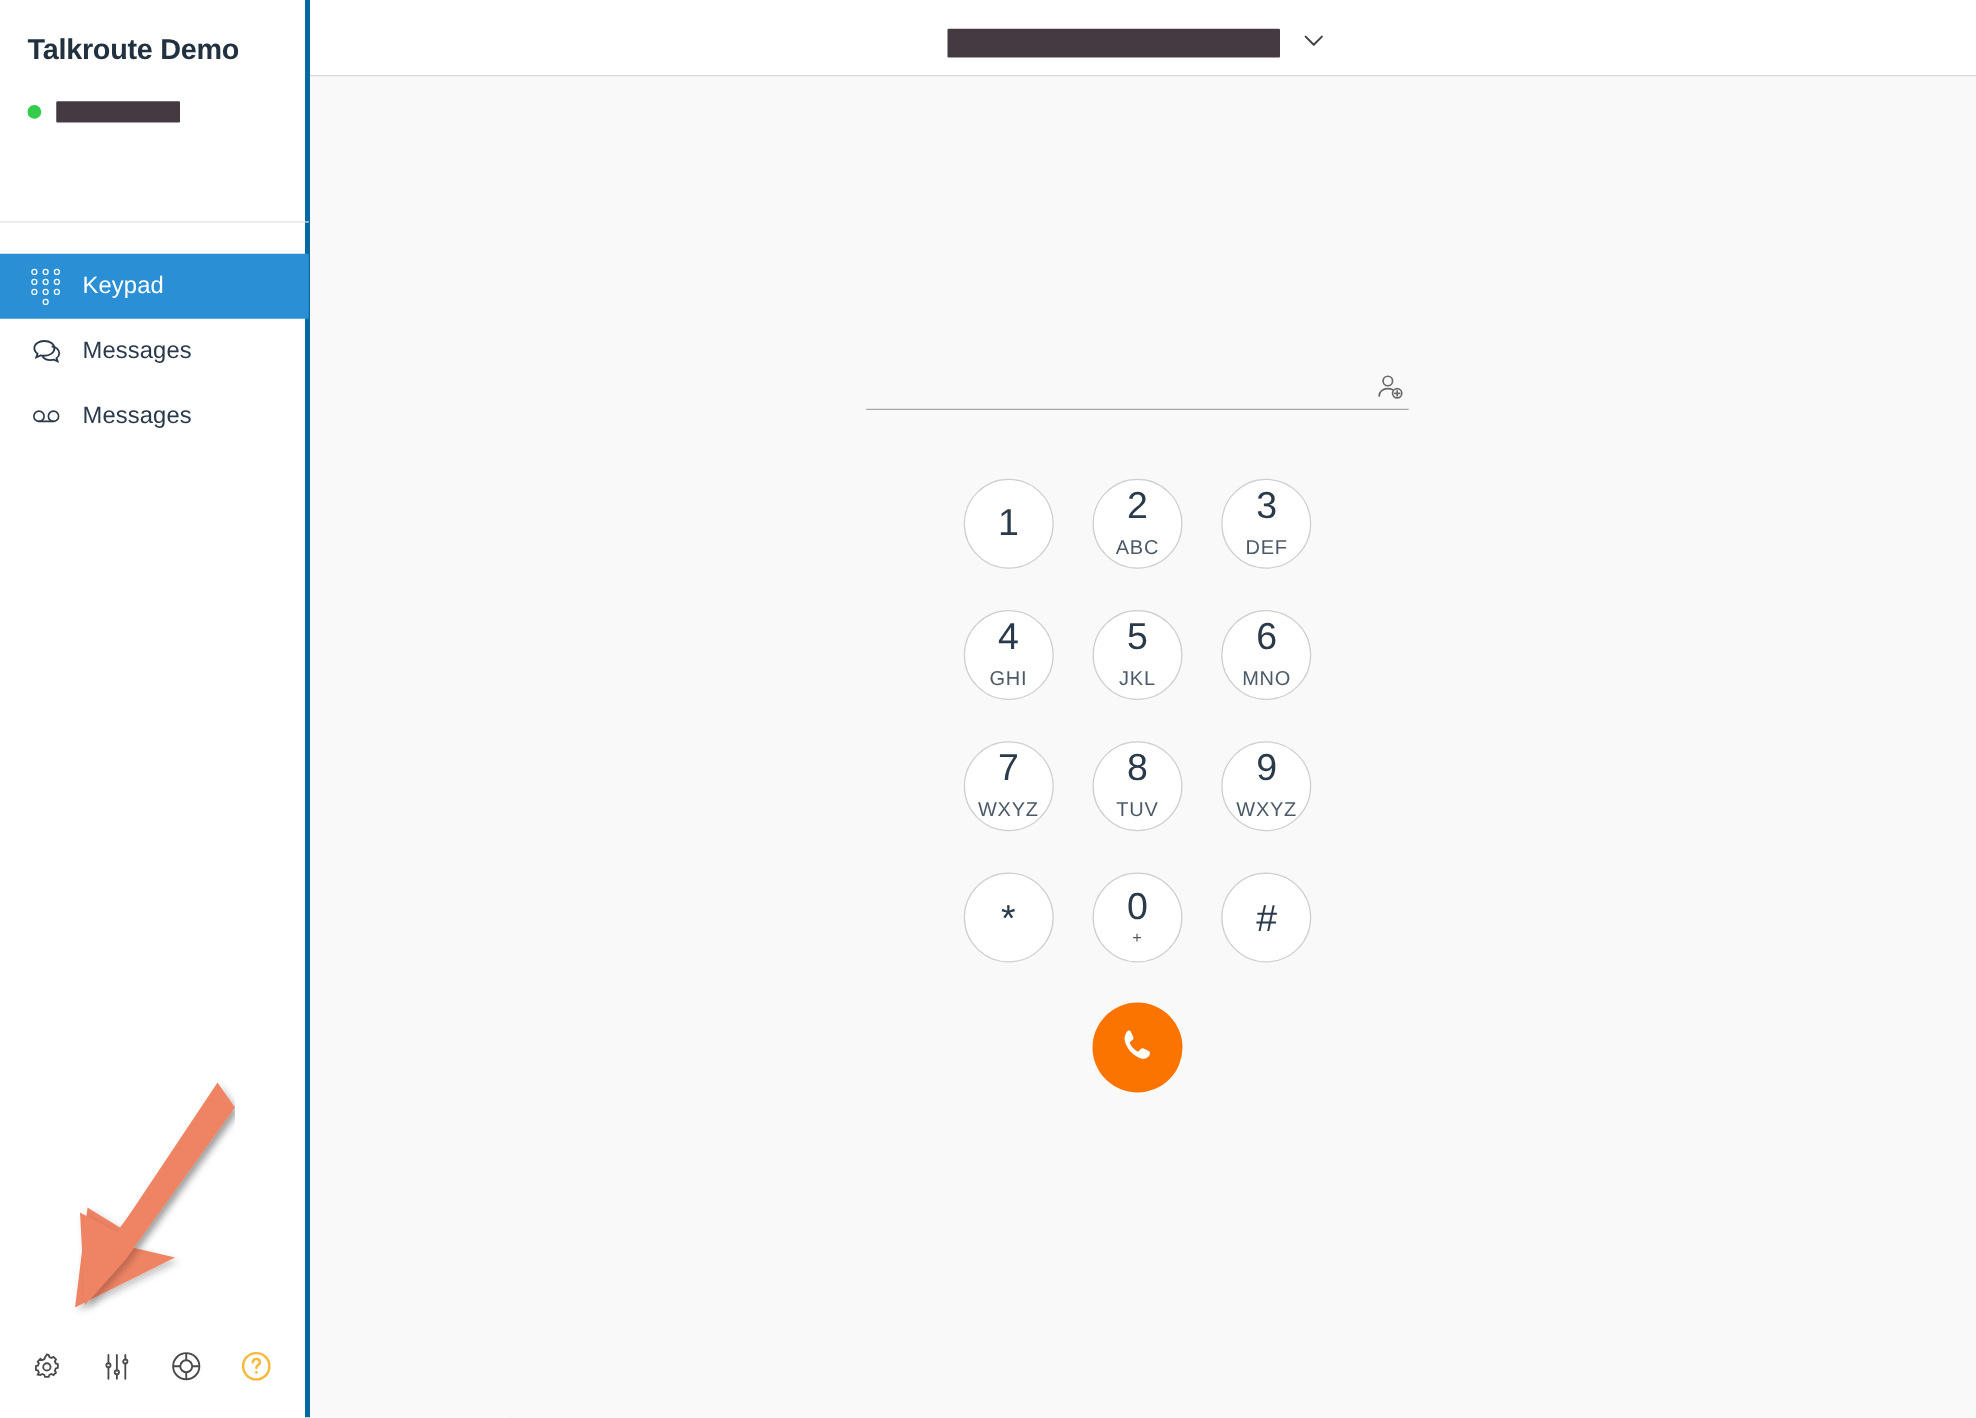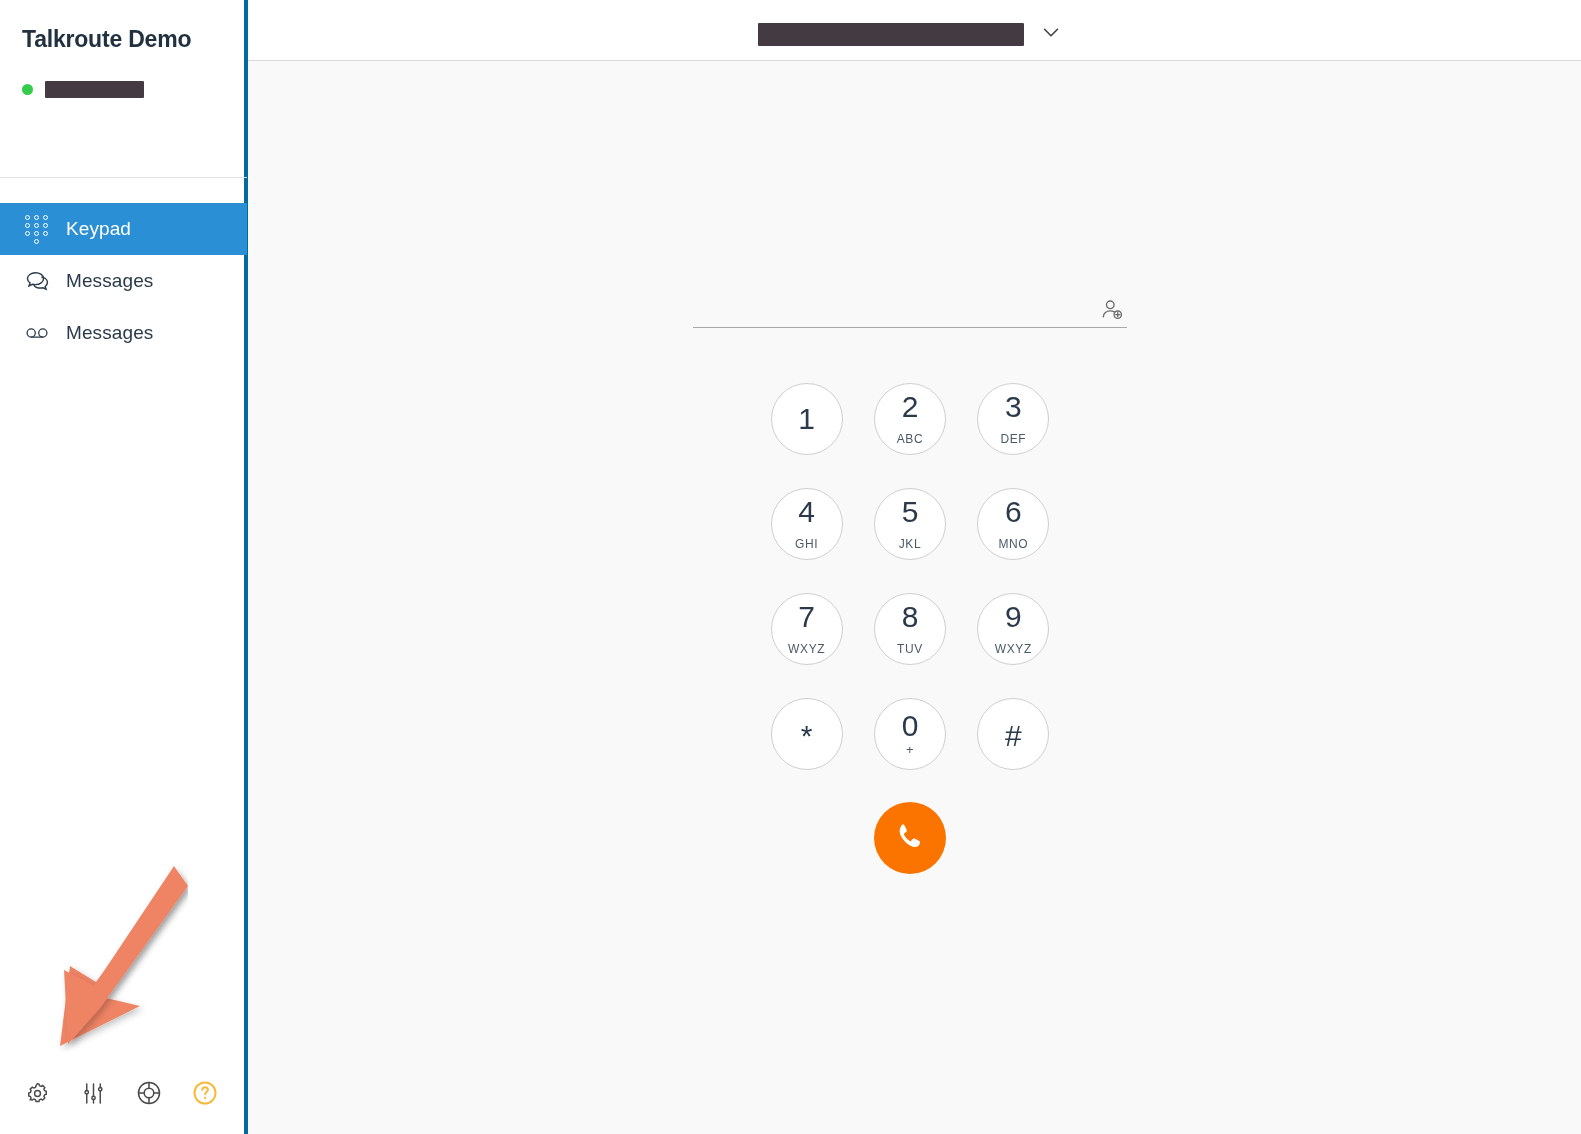--- a/index.html
+++ b/index.html
@@ -207,21 +207,21 @@
     user-select: none;
   }
   .key .digit {
     font-size: 30px;
     line-height: 1;
     color: #2b3a4a;
     font-weight: 400;
   }
   .key .digit.sym { font-size: 30px; position: relative; top: 2px; }
   .key .letters {
-    font-size: 12px;
+    font-size: 16px;
     letter-spacing: 0.6px;
     color: #4c5a68;
     margin-top: 10px;
   }
   .key .letters.plus { font-size: 13px; margin-top: 1px; }
   .key.no-letters .digit { transform: translateY(0px); }
 
   .call-btn {
     position: absolute;
     left: 626px;

